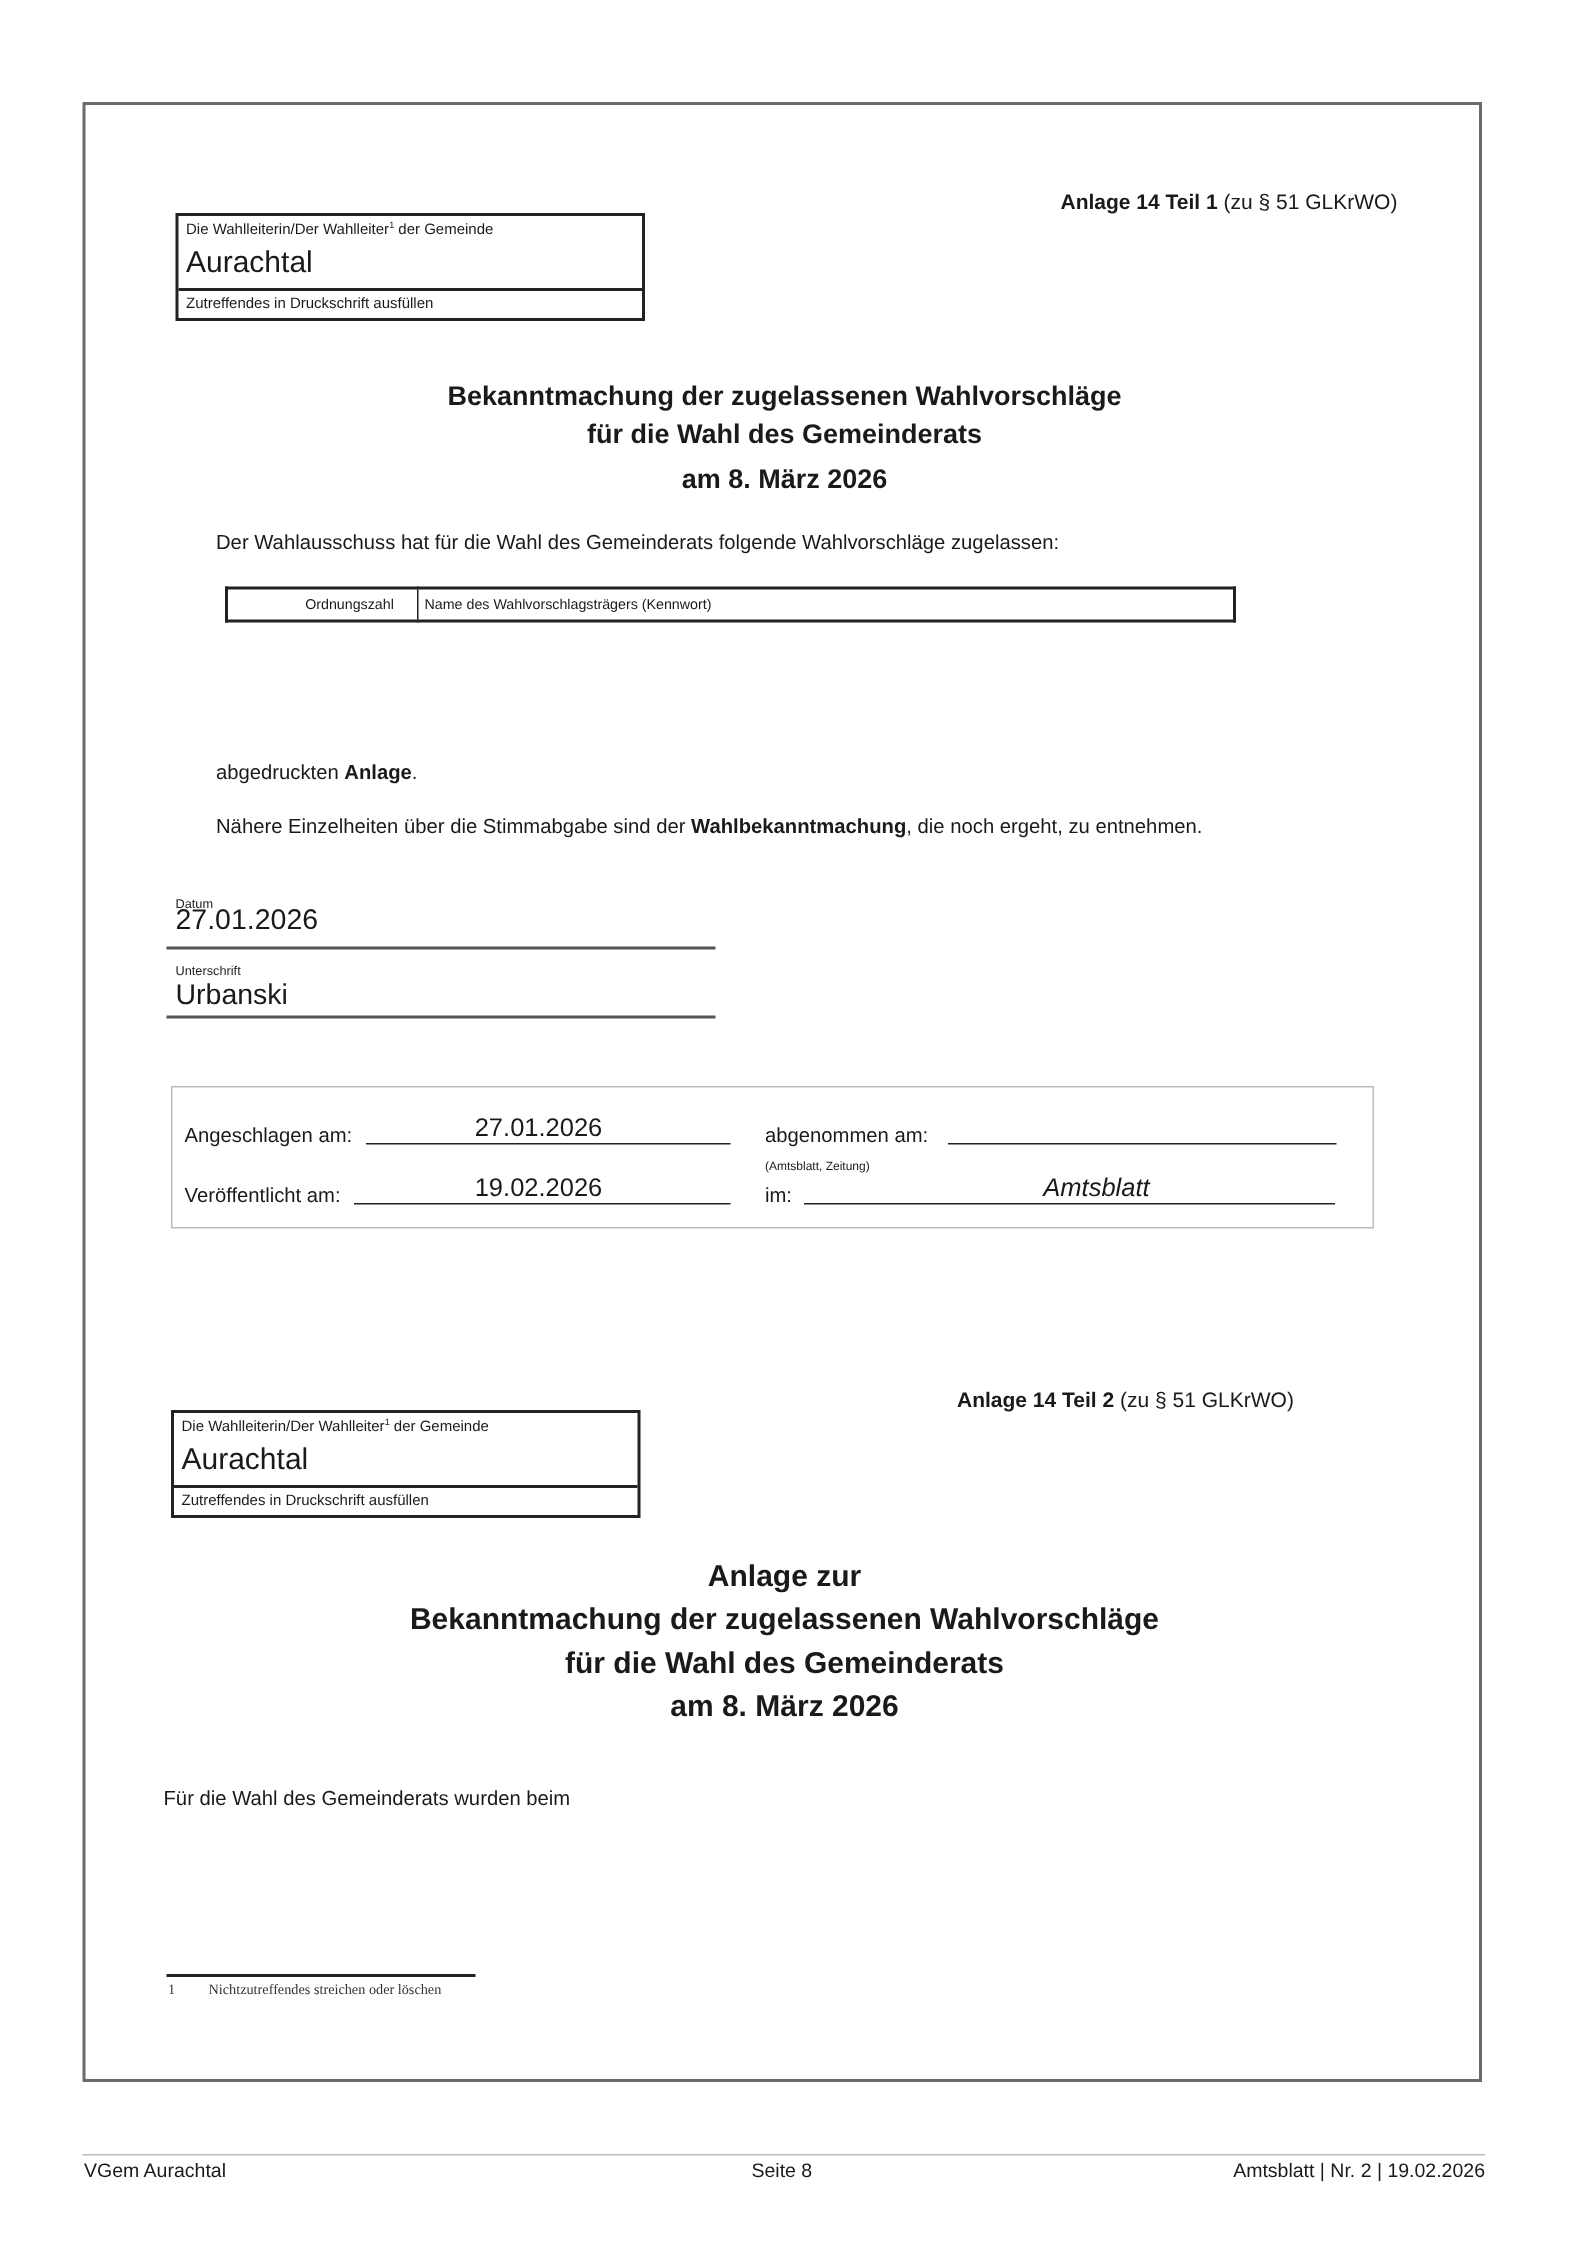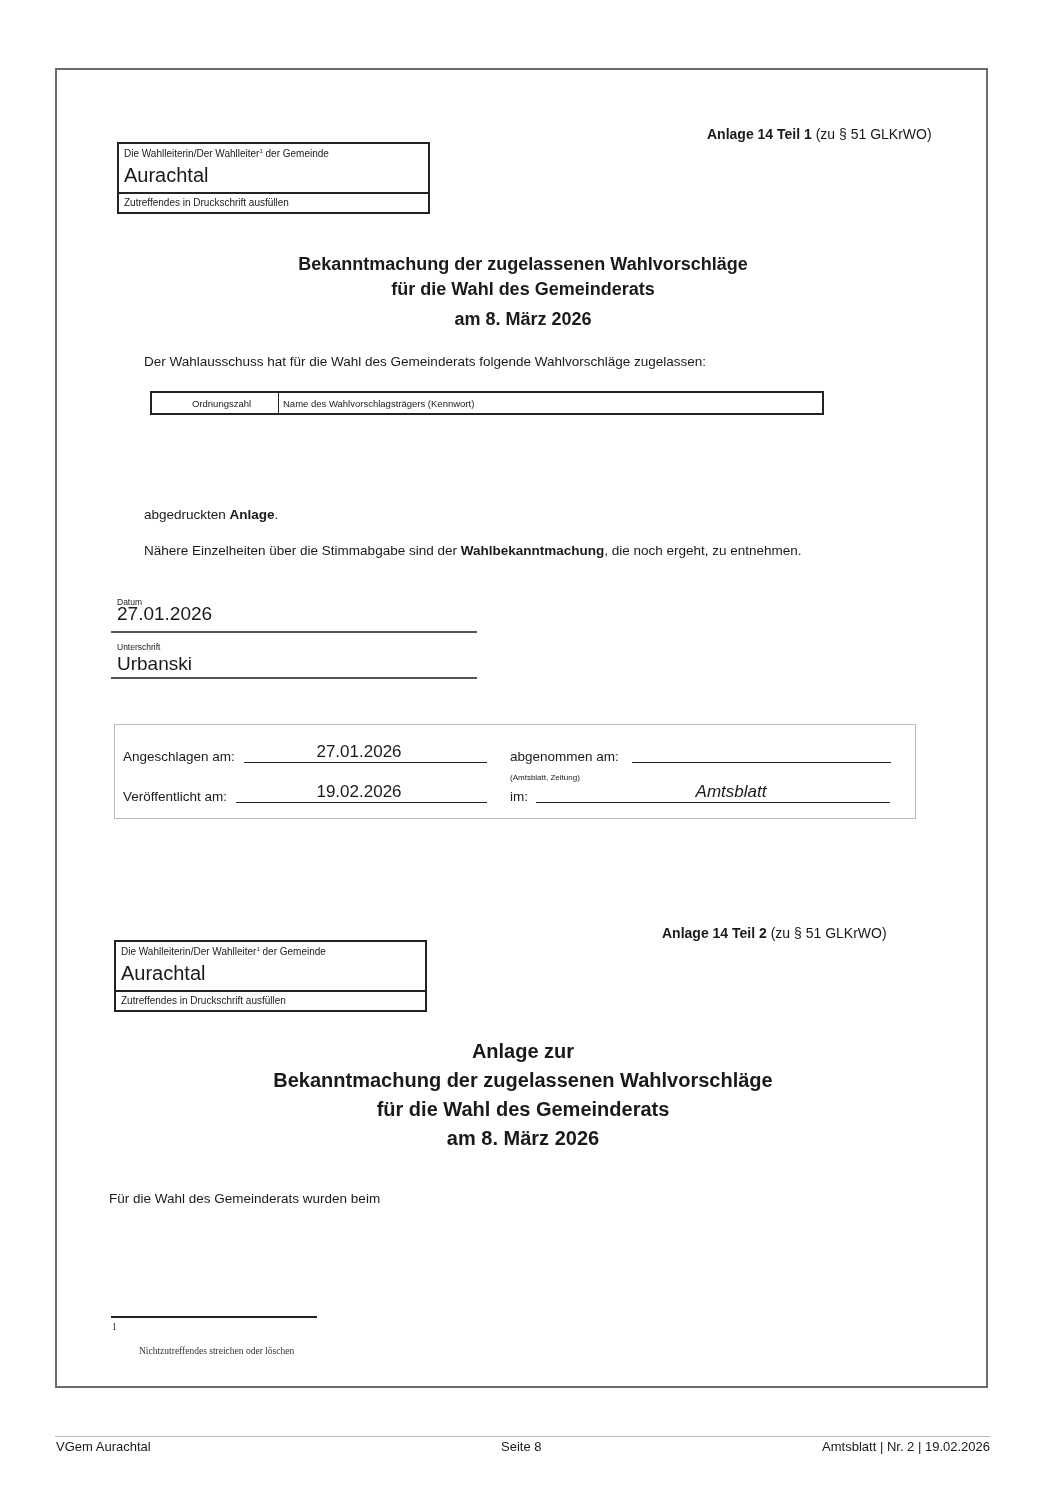--- a/index.html
+++ b/index.html
@@ -28,21 +28,21 @@
     .t2 { font-size: 20px; }
 
     .para { position: absolute; font-size: 13.5px; line-height: 19px; }
 
     table.wv {
       position: absolute; left: 150px; top: 391px; width: 674px;
       border-collapse: collapse; border: 2px solid #222;
     }
     table.wv td, table.wv th { border: 1px solid #222; padding: 0 4px; }
     table.wv th { font-size: 9.5px; font-weight: normal; text-align: left; height: 20px; }
-    table.wv th.c1 { text-align: left; width: 82px; padding-left: 40px; }
+    table.wv th.c1 { text-align: center; width: 82px; padding-left: 40px; }
     table.wv td { font-size: 14px; height: 24px; }
     table.wv td.c1 { text-align: center; }
     table.wv tr.r1 td { border-top: 2px solid #222; }
 
     .sig-line { position: absolute; left: 111px; width: 366px; border-bottom: 2px solid #555; }
     .sig-lbl { position: absolute; font-size: 8.5px; }
     .sig-val { position: absolute; font-size: 19px; }
 
     .pub-box {
       position: absolute; left: 114px; top: 724px; width: 802px; height: 95px;
@@ -117,39 +117,39 @@
 
 <div class="pub-lbl" style="left:123px; top:789px;">Veröffentlicht am:</div>
 <div class="pub-line" style="left:236px; top:802px; width:251px;"></div>
 <div class="pub-val" style="left:236px; top:782px; width:246px;">19.02.2026</div>
 
 <div class="small" style="left:510px; top:773px;">(Amtsblatt, Zeitung)</div>
 <div class="pub-lbl" style="left:510px; top:789px;">im:</div>
 <div class="pub-line" style="left:536px; top:802px; width:354px;"></div>
 <div class="pub-val" style="left:536px; top:782px; width:390px;font-style:italic;">Amtsblatt</div>
 
-<div class="abs anlage" style="left:638px; top:925px;margin-left:24px;">
+<div class="abs anlage" style="left:638px; top:925px;">
   <b>Anlage 14 Teil 2</b><span> (zu § 51 GLKrWO)</span>
 </div>
 
 <div class="wl-box" style="left:114px; top:940px;">
   <div class="top">
     <div class="lbl"><span>Die Wahlleiterin/Der Wahlleiter</span><sup style="font-size:6px">1</sup><span> der Gemeinde</span></div>
     <div class="val">Aurachtal</div>
   </div>
   <div class="bot">Zutreffendes in Druckschrift ausfüllen</div>
 </div>
 
 <div class="title t2" style="top:1040px;">Anlage zur</div>
 <div class="title t2" style="top:1069px;">Bekanntmachung der zugelassenen Wahlvorschläge</div>
 <div class="title t2" style="top:1098px;">für die Wahl des Gemeinderats</div>
 <div class="title t2" style="top:1127px;">am 8. März 2026</div>
 
 <div class="para" style="left:109px; top:1189px;">Für die Wahl des Gemeinderats wurden beim</div>
 
 <div class="fn-line"></div>
 <div class="fn-text" style="left:112px;">1</div>
-<div class="fn-text" style="left:139px;margin-top:24px;">Nichtzutreffendes streichen oder löschen</div>
+<div class="fn-text" style="left:139px;">Nichtzutreffendes streichen oder löschen</div>
 
 <div class="footer-rule"></div>
 <div class="footer" style="left:56px;">VGem Aurachtal</div>
 <div class="footer" style="left:501px;">Seite 8</div>
 <div class="footer" style="right:56px;">Amtsblatt | Nr. 2 | 19.02.2026</div>
 
 </body></html>

